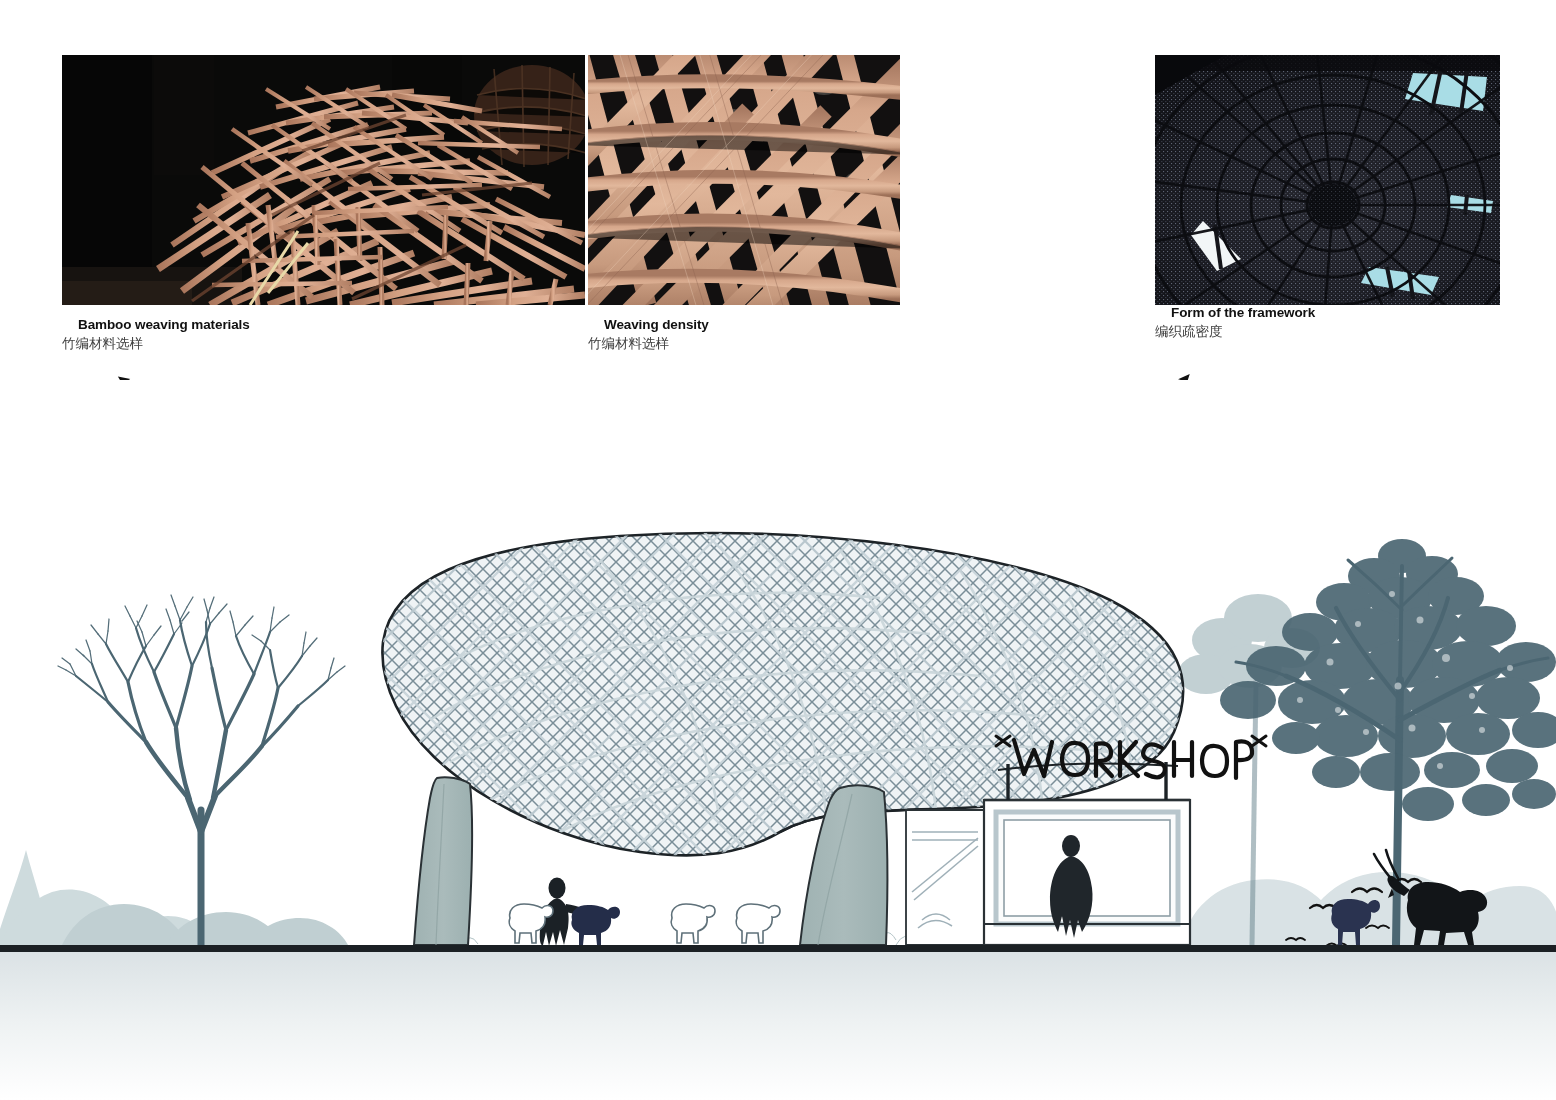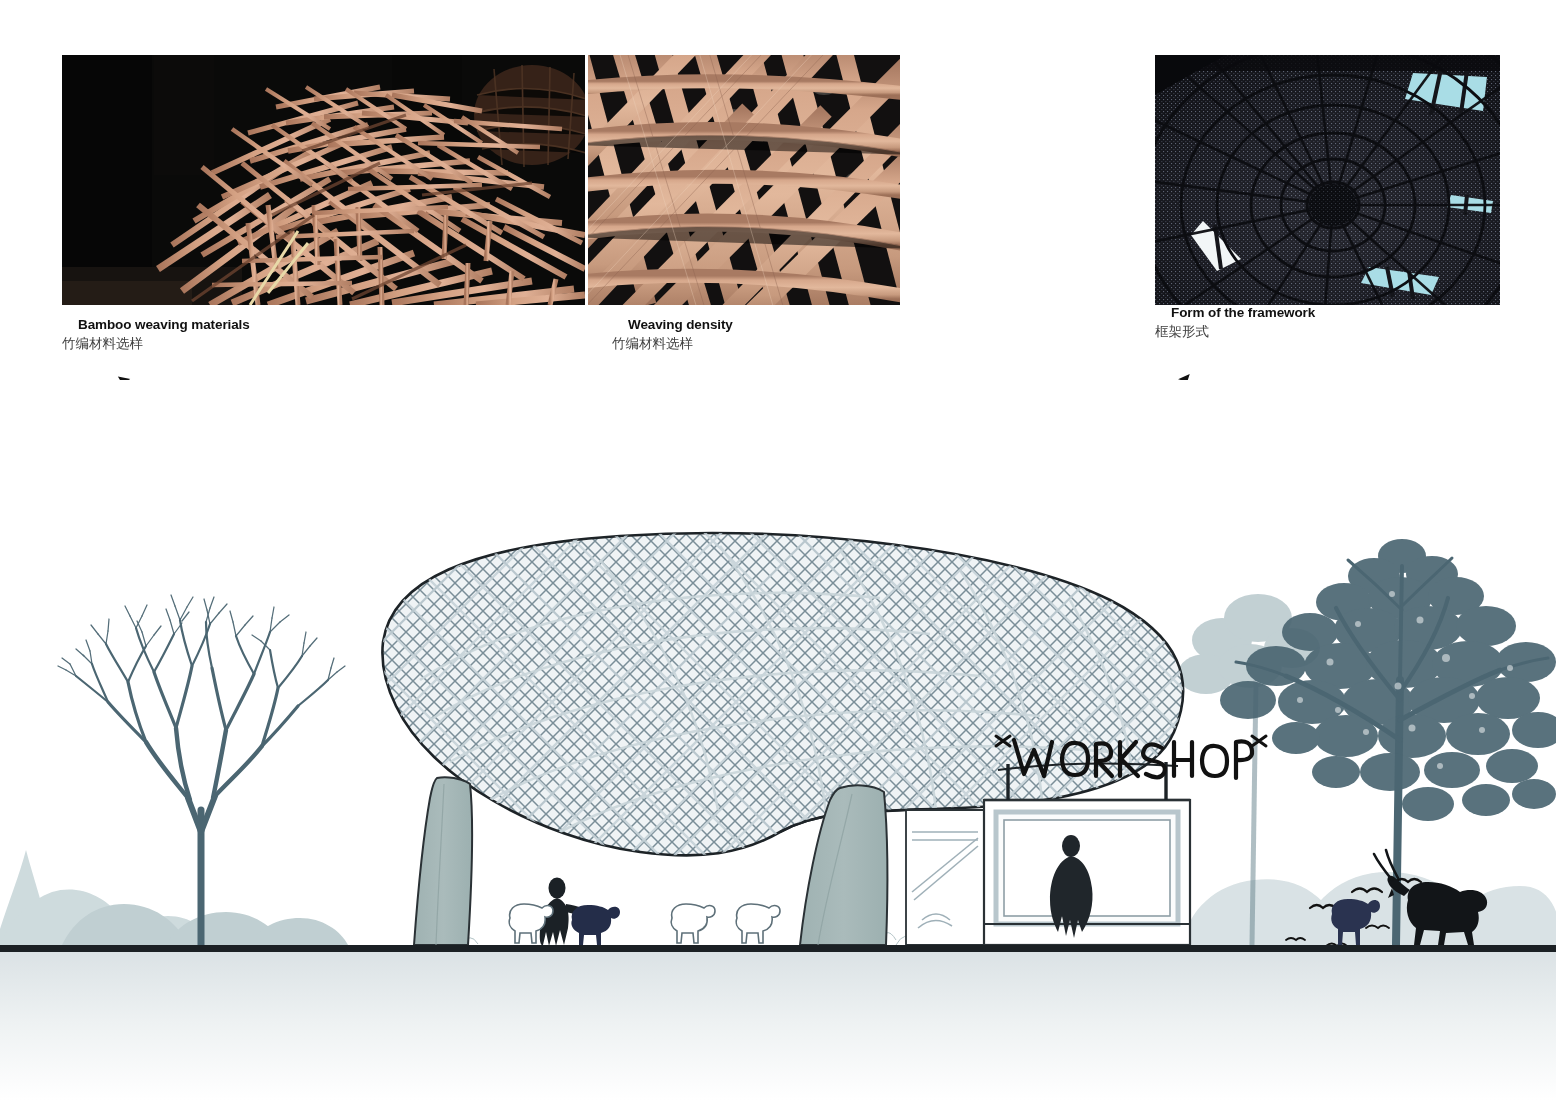--- a/index.html
+++ b/index.html
@@ -296,21 +296,21 @@
         <g stroke="#efd6c0" stroke-width="0.7" opacity=".45">
           <path d="M26 -20 L114 270"></path>
             <path d="M106 -20 L190 268"></path>
           <path d="M-20 196 L186 -24"></path>
             <path d="M-20 260 L244 -22"></path>
         </g>
       </g>
     </svg>
   </div>
 
-  <div class="caption" style="left:588px;top:316px;margin-left:24px;">
+  <div class="caption" style="left:588px;top:316px;">
     <div class="cap-en">Weaving density</div>
     <div class="cap-zh">竹编材料选样</div>
   </div>
 
   <div class="photo" id="photo3" style="left:1155px;top:55px;width:345px;height:250px;">
     <div class="p3bg"></div>
     <svg class="inner" viewBox="0 0 345 250" preserveAspectRatio="none">
       <defs>
         <radialGradient id="domeg" cx="52%" cy="62%" r="72%">
           <stop offset="0" stop-color="#26272f"></stop>
@@ -382,21 +382,21 @@
         <ellipse cx="178" cy="150" rx="24" ry="21" fill="url(#speck)" opacity=".5"></ellipse>
 
         <rect x="0" y="0" width="345" height="16" fill="#0a0b0e" opacity=".85"></rect>
         <polygon points="0,0 70,0 0,40" fill="#08090c"></polygon>
       </g>
     </svg>
   </div>
 
   <div class="caption" style="left:1155px;top:304px;">
     <div class="cap-en">Form of the framework</div>
-    <div class="cap-zh">框架形式</div>
+    <div class="cap-zh">编织疏密度</div>
   </div>
 
   <svg class="leaders" viewBox="0 0 1556 1100">
     <defs>
       <marker id="ah" markerWidth="10" markerHeight="10" refX="7" refY="5" orient="auto" markerUnits="strokeWidth">
         <path d="M0,1 L9,5 L0,9 L2,5 Z" fill="#111"></path>
       </marker>
     </defs>
 
     <g>

